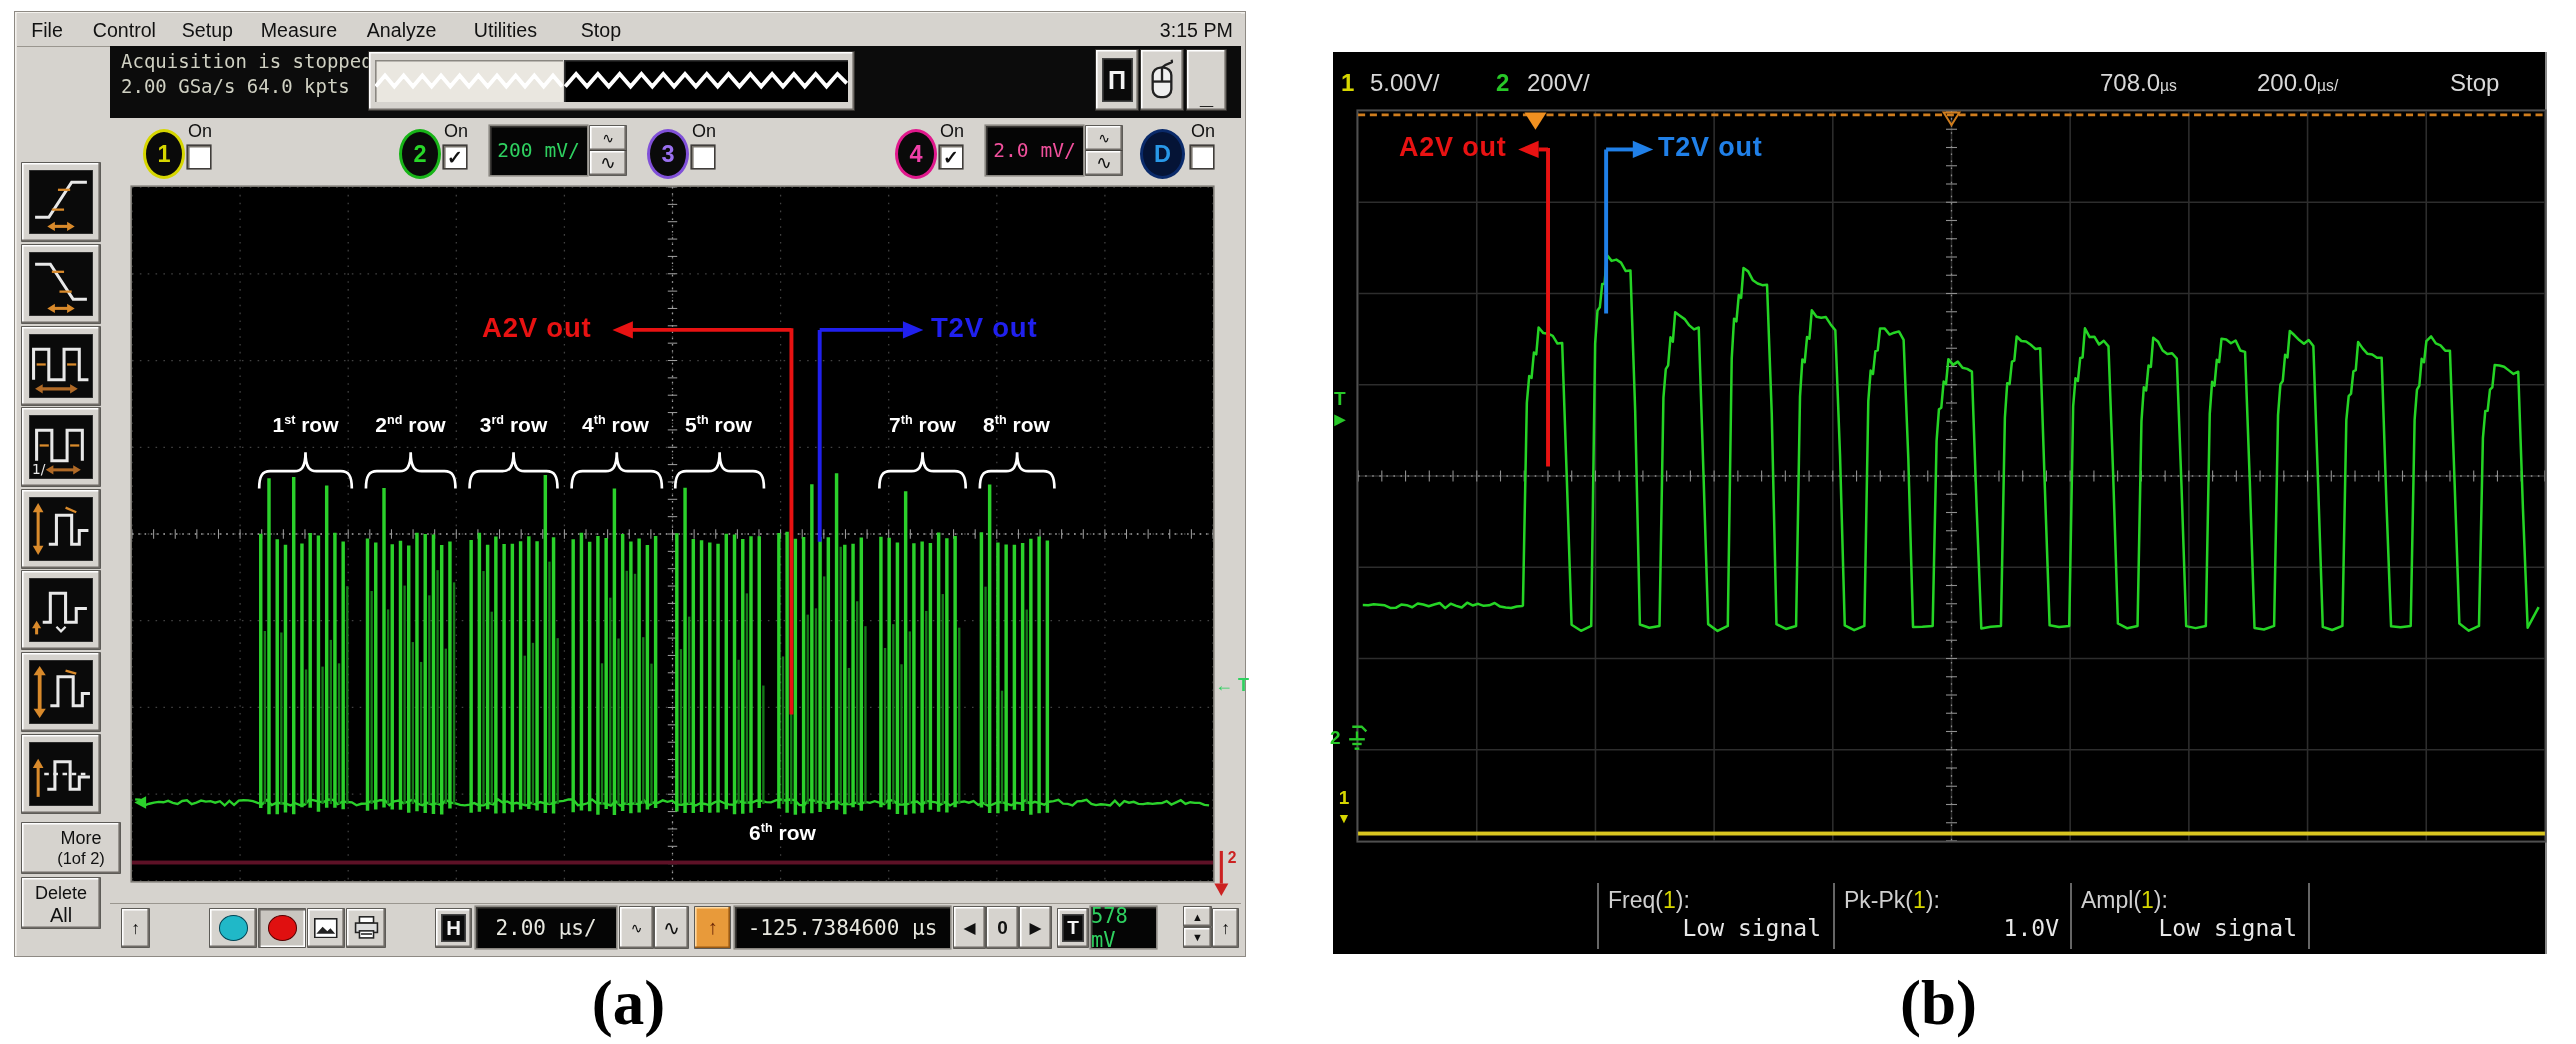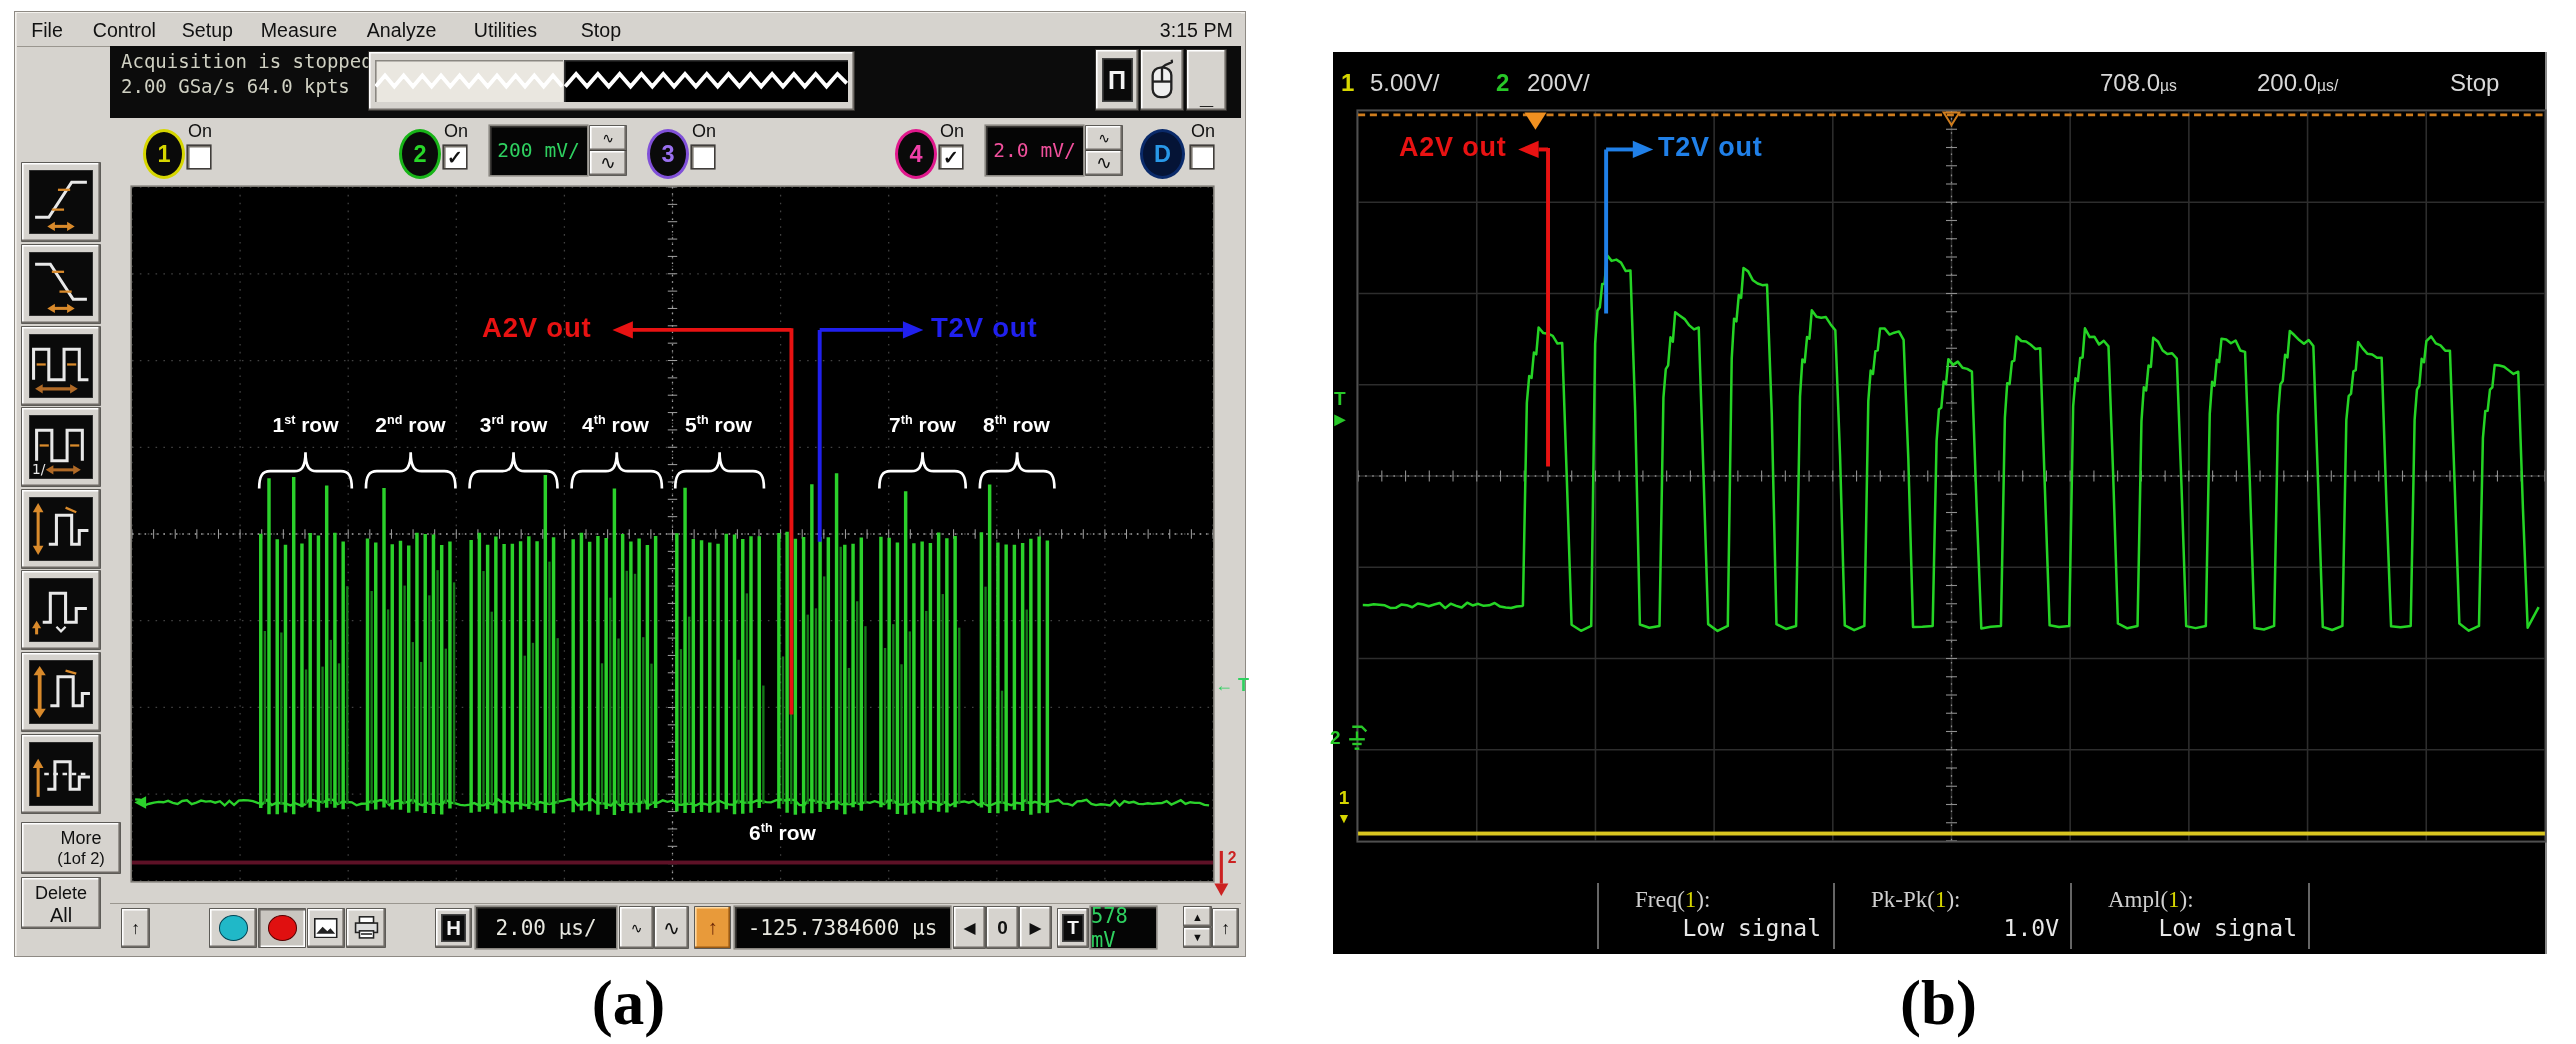--- a/index.html
+++ b/index.html
@@ -19,21 +19,21 @@
   .blackface{background:#0a0a0a;color:#f2f2f2;box-shadow:inset 0 0 0 1.6px #444;}
   .oval{border-radius:50%;background:#0a0a0a;display:flex;align-items:center;justify-content:center;
         font-weight:bold;font-size:23.5px;}
   .chk{width:22px;height:22px;background:#ffffff;box-shadow:inset 1.6px 1.6px 0 #7a766f, 0 0 0 1.6px #403d3a;
        display:flex;align-items:center;justify-content:center;font-size:19px;font-weight:bold;color:#111;}
   .onlab{font-size:18px;color:#111;}
   .rowlab{color:#ffffff;font-weight:bold;font-size:21px;white-space:nowrap;text-align:center;width:97px;}
   .rowlab sup{font-size:12.6px;}
   .annot{font-weight:bold;font-size:27.5px;white-space:nowrap;letter-spacing:0.8px;}
   .statusrow{font-size:24px;color:#d8d8d8;white-space:nowrap;}
-  .meas-label{font-family:Liberation Serif, serif;font-size:23px;color:#cfcfcf;white-space:nowrap;margin-left:27px;}
+  .meas-label{font-family:Liberation Sans, sans-serif;font-size:23px;color:#cfcfcf;white-space:nowrap;}
   .meas-val{font-family:"DejaVu Sans Mono",monospace;font-size:23px;color:#e8e8e8;text-align:right;}
   .cap{font-family:"Liberation Serif",serif;font-weight:bold;font-size:63px;color:#000;text-align:center;width:173px;}
   .toolbtn{width:78px;height:78px;}
   .toolbtn .inner{position:absolute;left:7px;top:7px;width:64px;height:64px;background:#0a0a0a;
                   box-shadow:inset 0 0 0 0.8px #3a3a3a;}
   svg{display:block;}
 </style>
 </head>
 <body>
 

